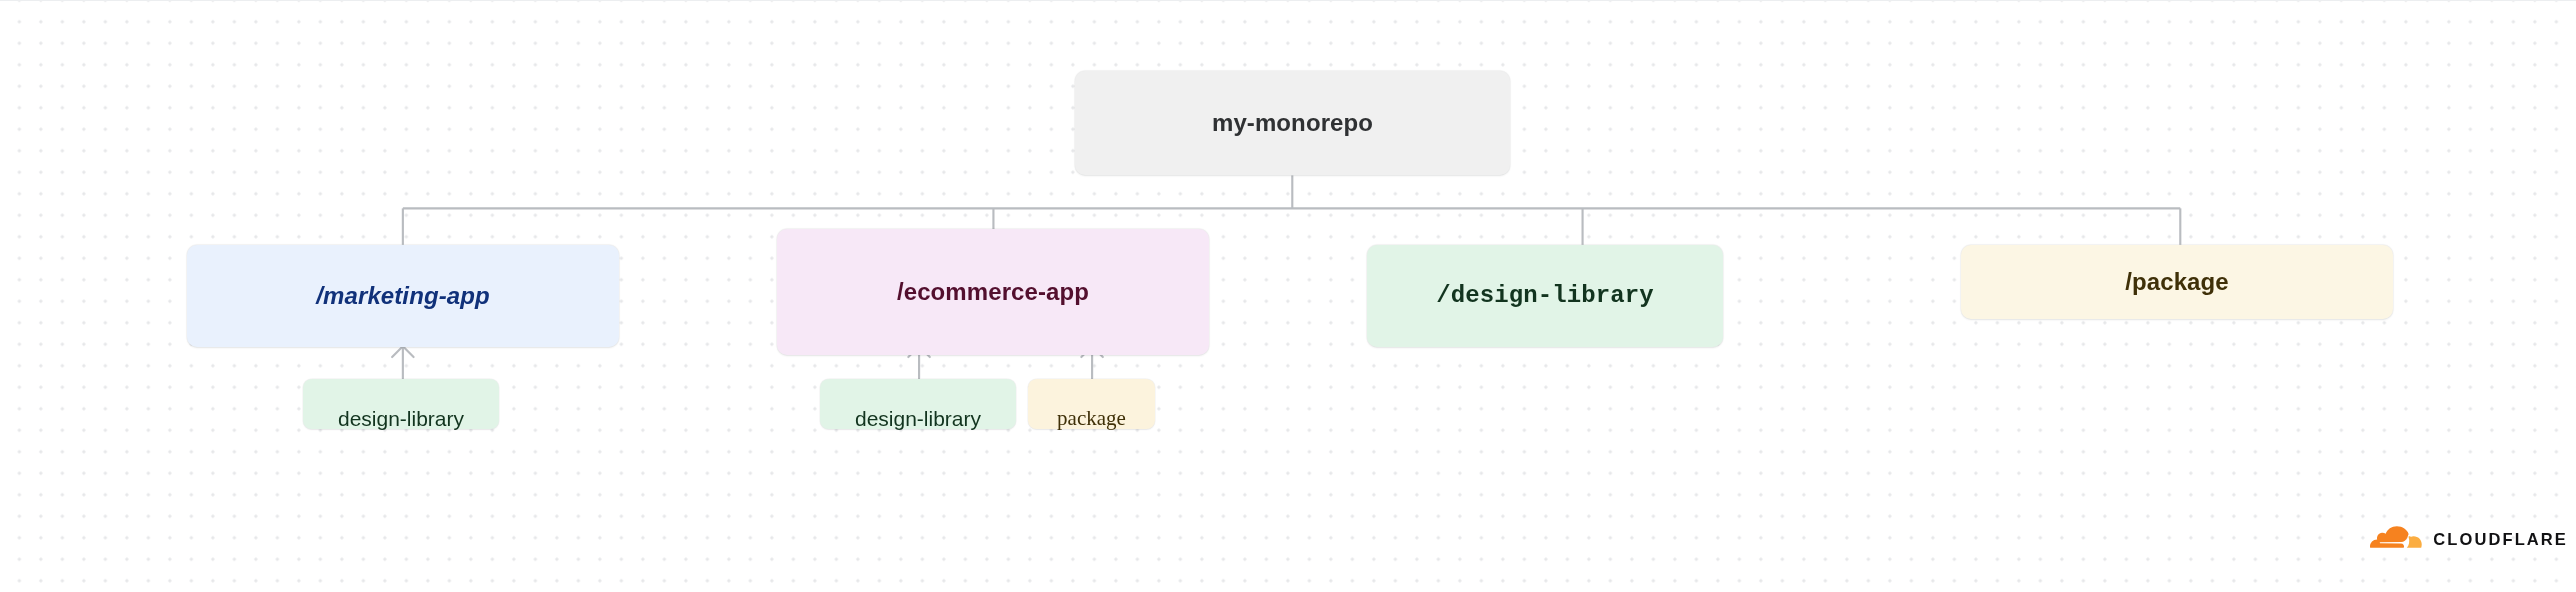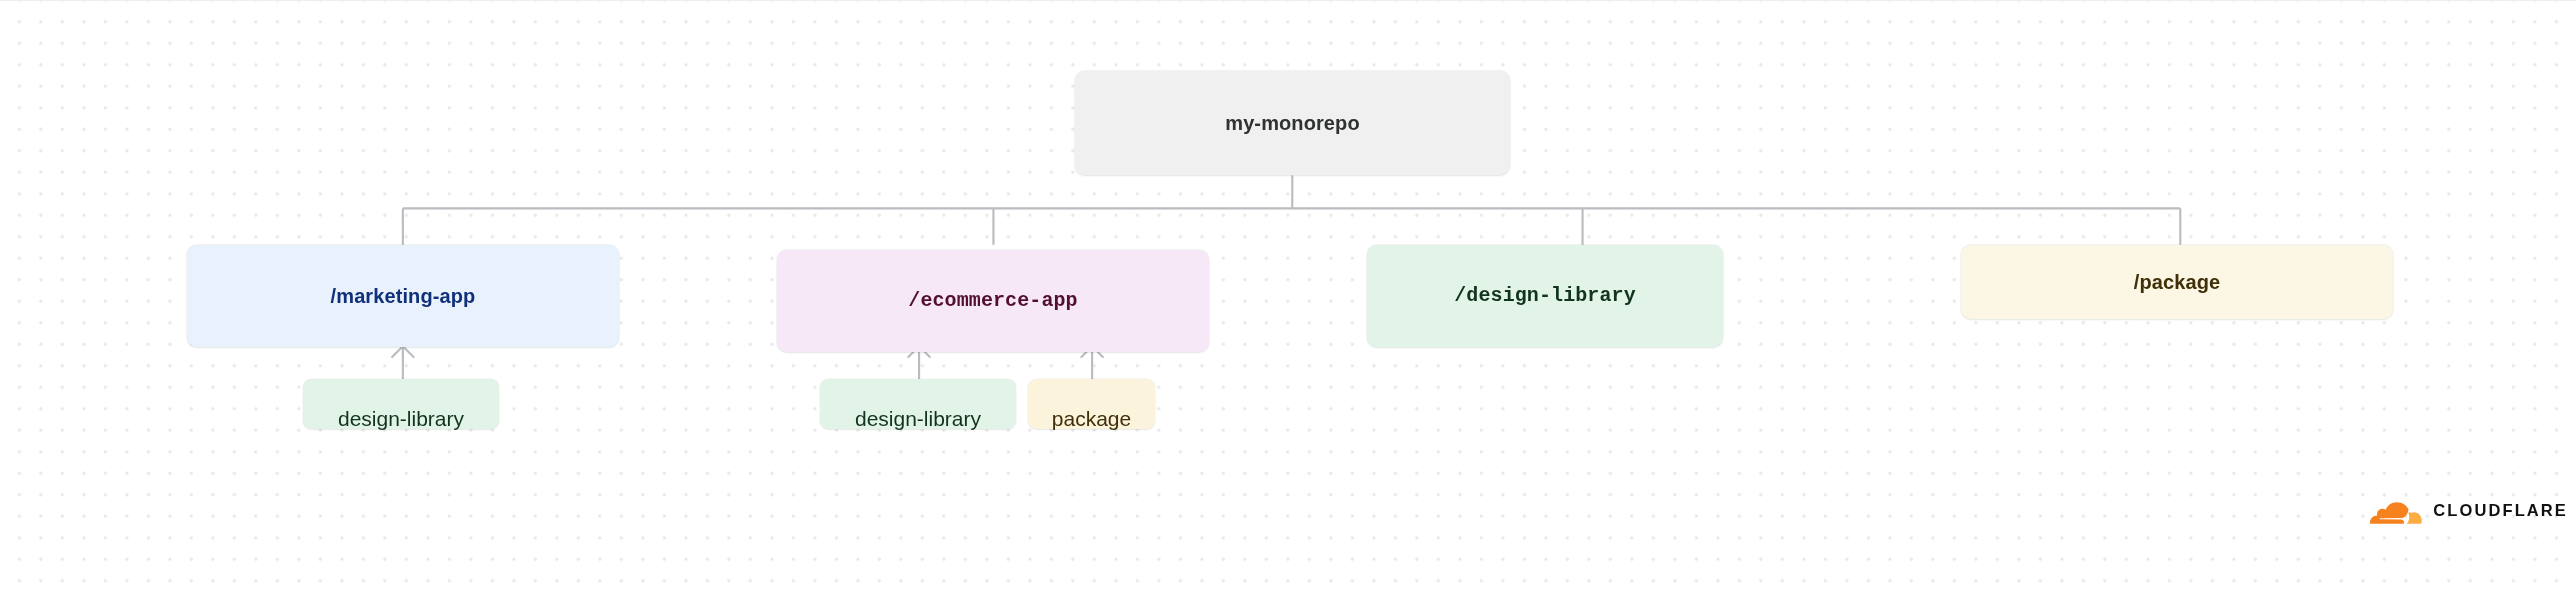--- a/index.html
+++ b/index.html
@@ -40,21 +40,21 @@
     display: flex;
     align-items: center;
     justify-content: center;
     text-align: center;
     box-shadow: 0 0.7px 2.1px rgba(16, 20, 26, 0.09),
                 0 0 0 0.7px rgba(16, 20, 26, 0.035);
   }
 
   .node-label {
     font-weight: bold;
-    font-size: 20px;
+    font-size: 24px;
     letter-spacing: 0.1px;
     line-height: 1.2;
     white-space: nowrap;
   }
 
   
   .pill {
     position: absolute;
     box-sizing: border-box;
     border-radius: 8.6px;
@@ -70,22 +70,23 @@
     font-size: 21px;
     line-height: 1.2;
     white-space: nowrap;
     margin-top: 29px;
   }
 
   
   #cf-logo {
     position: absolute;
     display: flex;
-    align-items: flex-start;
+    align-items: center;
     gap: 9.3px;
+    margin-top: 24px;
   }
 
   #cf-wordmark {
     font-family: "Liberation Sans", sans-serif;
     font-weight: bold;
     font-size: 16.5px;
     letter-spacing: 2.1px;
     color: #111113;
     line-height: 1;
   }
@@ -111,45 +112,45 @@
         <path d="M1269 498 L1284 483 L1299 498" stroke="#b9bcc0" stroke-width="3" fill="none"></path>
         <line x1="1526" y1="528" x2="1526" y2="483" stroke="#b9bcc0" stroke-width="3"></line>
         <path d="M1511 498 L1526 483 L1541 498" stroke="#b9bcc0" stroke-width="3" fill="none"></path>
       </g>
   </svg>
 
   <div class="node" id="node-root" style="left: 1075px; top: 70px; width: 435px; height: 104px; background: rgb(240, 240, 240); color: rgb(47, 49, 51);">
     <span class="node-label">my-monorepo</span>
   </div>
 
-  <div class="node" id="node-child-0" style="left: 187px; top: 244px; width: 432px; height: 102px; background: rgb(233, 241, 253); color: rgb(16, 49, 122);">
+  <div class="node" id="node-child-0" style="left: 187px; top: 244px; width: 432px; height: 102px; background: rgb(233, 241, 253); color: rgb(16, 49, 122); font-style: italic;">
     <span class="node-label">/marketing-app</span>
   </div>
 
-  <div class="node" id="node-child-1" style="left: 777px; top: 249px; width: 432px; height: 102px; background: rgb(247, 232, 247); color: rgb(83, 15, 46); font-family: Liberation Mono, monospace;">
+  <div class="node" id="node-child-1" style="left: 777px; top: 228px; width: 432px; height: 126px; background: rgb(247, 232, 247); color: rgb(83, 15, 46);">
     <span class="node-label">/ecommerce-app</span>
   </div>
 
   <div class="node" id="node-child-2" style="left: 1367px; top: 244px; width: 356px; height: 102px; background: rgb(225, 244, 231); color: rgb(18, 52, 31); font-family: Liberation Mono, monospace;">
     <span class="node-label">/design-library</span>
   </div>
 
   <div class="node" id="node-child-3" style="left: 1961px; top: 244px; width: 432px; height: 74px; background: rgb(252, 246, 228); color: rgb(63, 48, 8);">
     <span class="node-label">/package</span>
   </div>
 
   <div class="pill" id="pill-0-0" style="left: 303px; top: 378px; width: 196px; height: 50px; background: rgb(225, 244, 231); color: rgb(18, 52, 31);">
     <span class="pill-label">design-library</span>
   </div>
 
   <div class="pill" id="pill-1-0" style="left: 820px; top: 378px; width: 196px; height: 50px; background: rgb(225, 244, 231); color: rgb(18, 52, 31);">
     <span class="pill-label">design-library</span>
   </div>
 
-  <div class="pill" id="pill-1-1" style="left: 1028px; top: 378px; width: 127px; height: 50px; background: rgb(252, 243, 221); color: rgb(63, 48, 8);">
+  <div class="pill" id="pill-1-1" style="left: 1028px; top: 378px; width: 127px; height: 50px; background: rgb(252, 243, 221); color: rgb(63, 48, 8); font-family: Liberation Serif, serif;">
     <span class="pill-label">package</span>
   </div>
 
   <div id="cf-logo" style="left: 2370px; top: 501px;">
     <svg id="cf-cloud-icon" width="54" height="26" viewBox="0 0 110 52" aria-hidden="true">
       <path id="cf-accent" d="M82.5 20.5c-1.4 0-2.8.2-4.1.6l.3 1.1c2.6 8.6 1 16.8-3.7 21.6h29.3c.7-2.2 1.1-4.5 1.1-6.9 0-9.1-7.4-16.4-16.5-16.4-2.2 0-4.3.4-6.4 1.2v-1.2z" fill="#fbad41"></path>
       <path id="cf-body" d="M68.9 43.8c.7-2.3 .4-4.5-.7-6.1-1.1-1.5-2.9-2.4-5.1-2.5L20.5 34.6c-.3 0-.5-.1-.6-.3-.1-.2-.2-.4-.1-.7.1-.4.5-.7.9-.8l42.9-.6c5.1-.2 10.6-4.4 12.5-9.4l2.4-6.4c.1-.3.1-.5.1-.8C76 7 66.2 0 54.7 0 44.1 0 35.1 6 31.9 15.3c-2.1-1.6-4.8-2.4-7.7-2.1-5.2.5-9.4 4.7-9.9 9.9-.1 1.3 0 2.6.3 3.8C6.1 27.1 0 33.4 0 41.1c0 .7.1 1.4.2 2.1 0 .3.3.6.6.6h67c.4 0 .8-.3.9-.7l.2-.7z" fill="#f6821f"></path>
     </svg>
     <span id="cf-wordmark" style="color: rgb(17, 17, 19);">CLOUDFLARE</span>
   </div>

